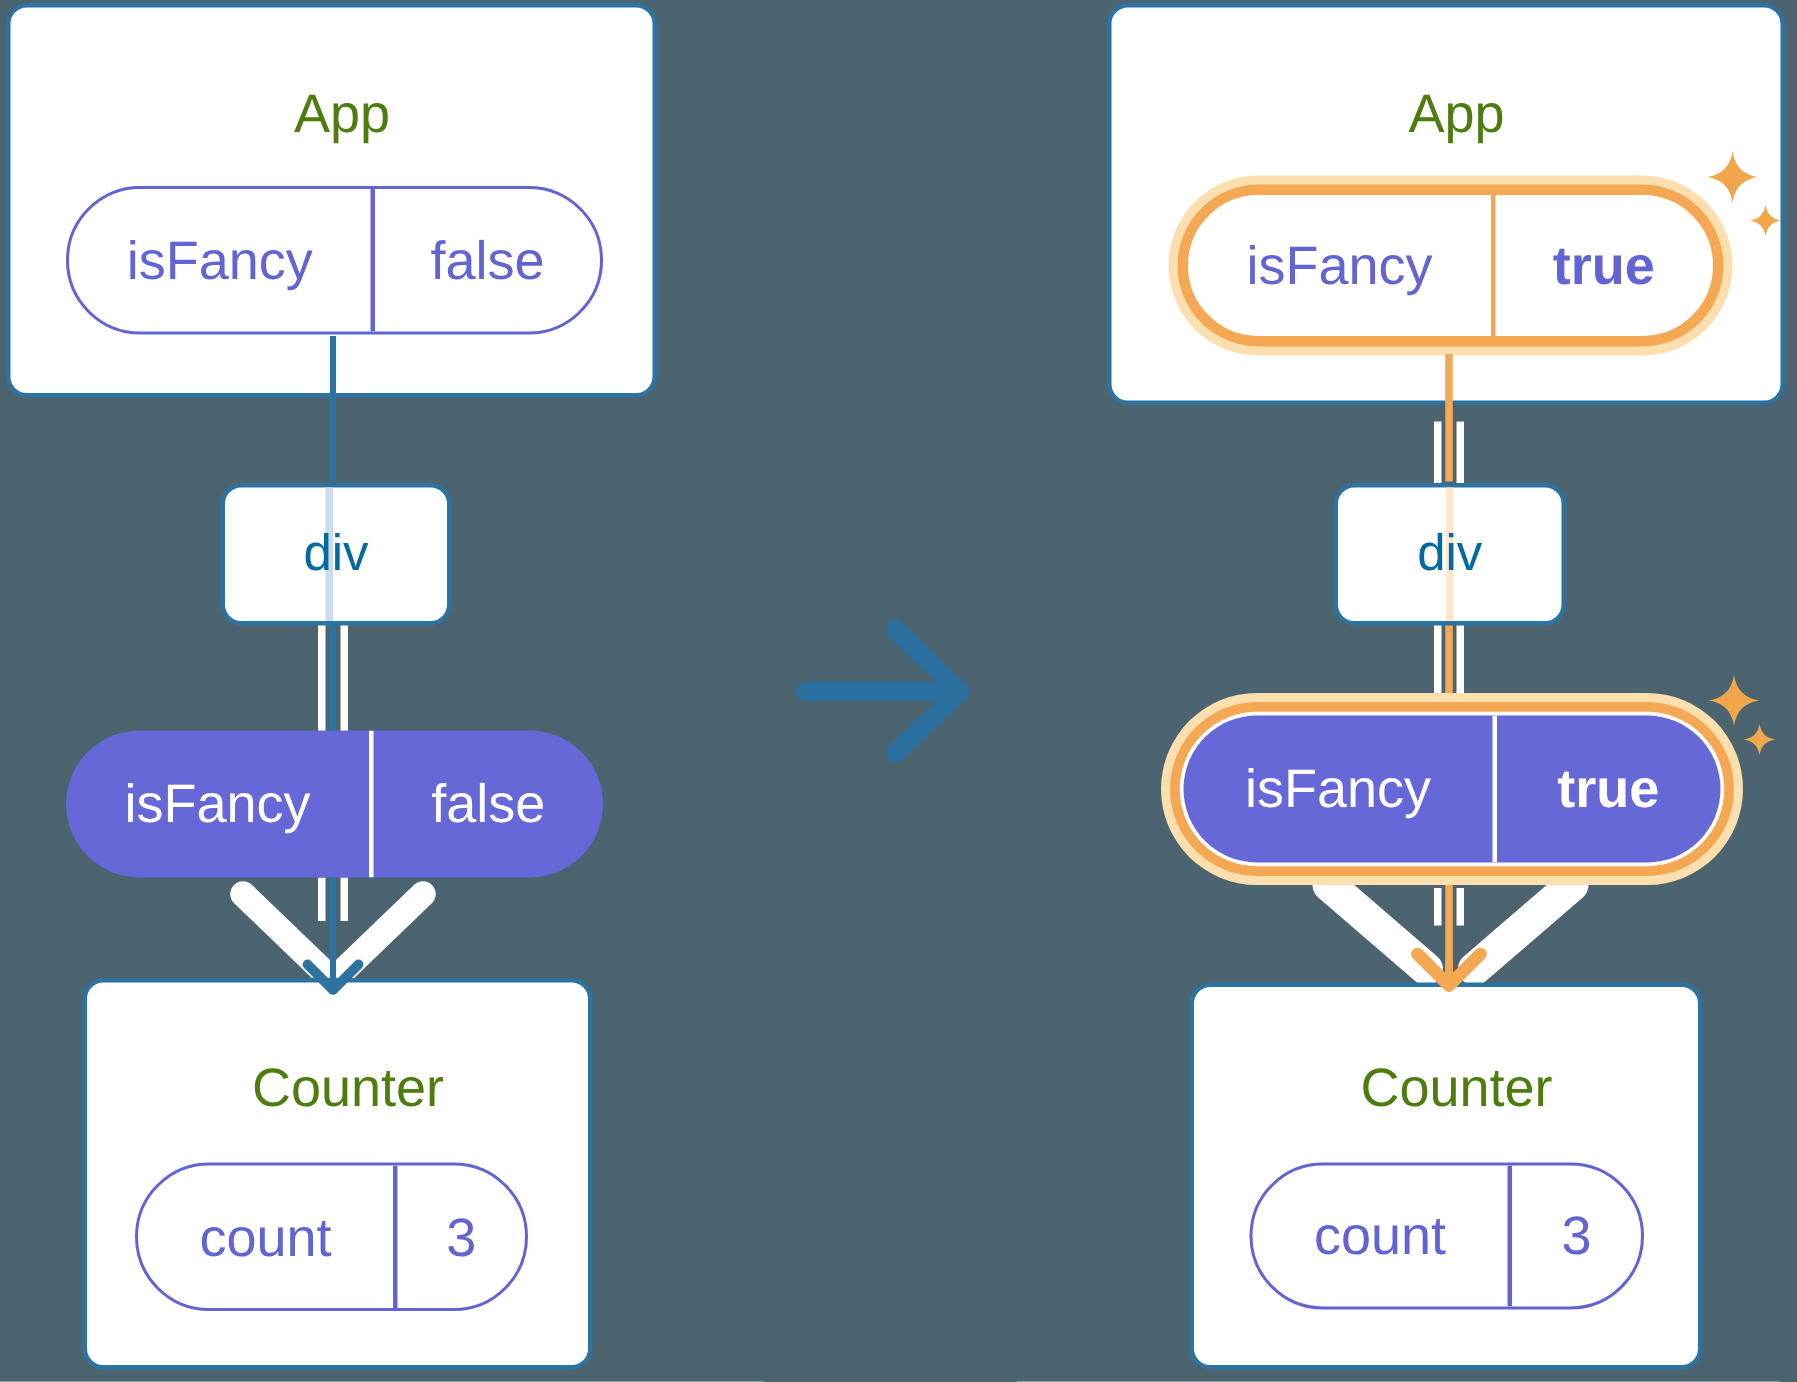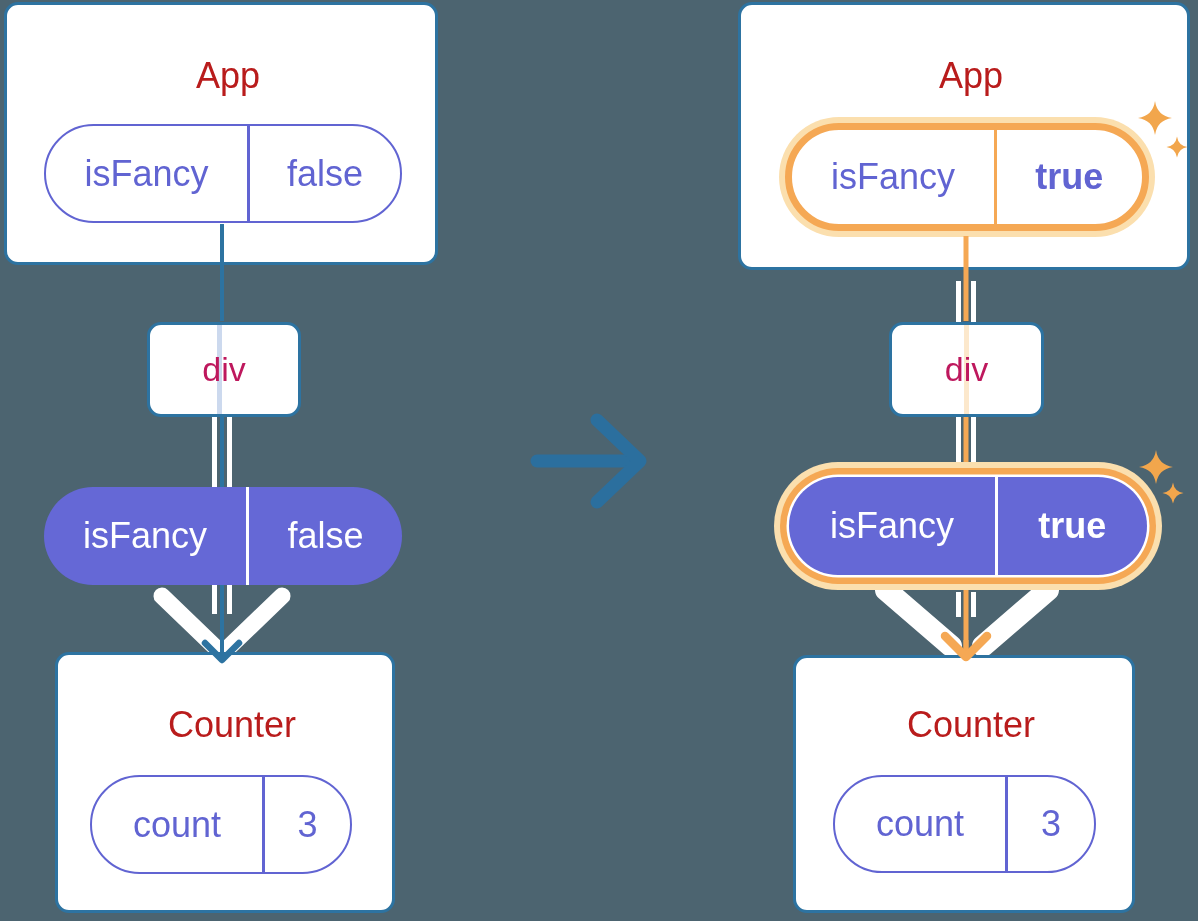--- a/index.html
+++ b/index.html
@@ -14,28 +14,28 @@
   .card{
     position:absolute;
     background:#ffffff;
     border:3px solid #2d73a1;
     border-radius:14px;
     box-sizing:border-box;
   }
   .card-title{
     position:absolute;left:14px;right:0;
     text-align:center;
-    color:#b91c1c;
+    color:#4d7c0f;
     font-size:36px;
     font-weight:500;
     line-height:42px;
   }
   .div-label{
     position:relative;
-    color:#be185d;
+    color:#0369a1;
     font-size:34px;
     font-weight:500;
   }
   .div-card{display:flex;align-items:center;justify-content:center;}
   .trace{
     position:absolute;top:0;bottom:0;width:5px;
   }
   .pill{
     position:absolute;
     display:flex;

